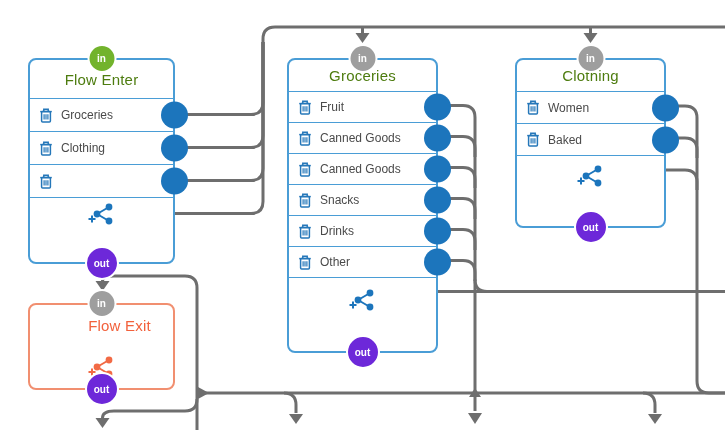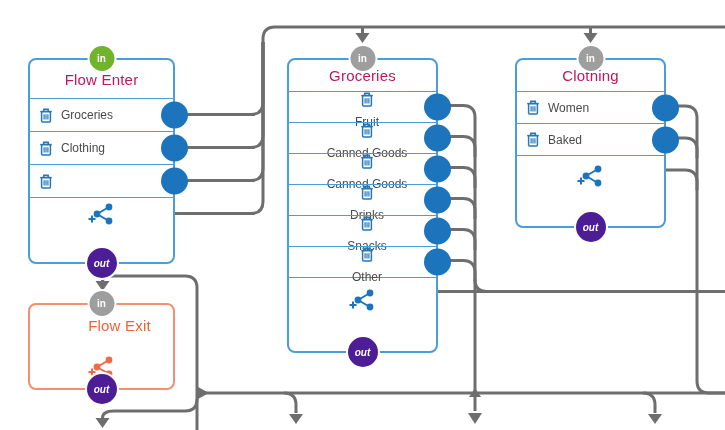--- a/index.html
+++ b/index.html
@@ -8,21 +8,21 @@
     font-family:"Liberation Sans",sans-serif;overflow:hidden;
   }
   #wires{position:absolute;left:0;top:0;z-index:1;}
   .node{
     position:absolute;box-sizing:border-box;background:#fff;
     border:2px solid #4a9dd6;border-radius:8px;z-index:2;
   }
   .node.orange{border-color:#f18f70;}
   .title{
     display:flex;align-items:center;justify-content:center;
-    color:#be185d;font-size:15px;letter-spacing:.2px;
+    color:#4d7c0f;font-size:15px;letter-spacing:.2px;
   }
   .node.orange .title{color:#f2613c;}
   .rows{width:100%;}
   .row{
     position:relative;display:flex;align-items:center;gap:8px;
     border-top:1px solid #4a9dd6;padding-left:9px;box-sizing:border-box;
   }
   .row .label{font-size:12px;color:#4a4a4a;}
   .dot{
     position:absolute;right:-15px;top:50%;transform:translateY(-50%);
@@ -33,31 +33,31 @@
     border-top:1px solid #4a9dd6;box-sizing:border-box;
   }
   .node.orange .footer{border-top:none;}
   .badge{
     position:absolute;left:50%;transform:translateX(-50%);
     border-radius:50%;color:#fff;display:flex;align-items:center;justify-content:center;
     font-size:10px;font-weight:bold;border:2px solid #fff;z-index:4;box-sizing:content-box;
   }
   .badge.in{top:-16px;width:25px;height:25px;background:#9e9e9e;}
   .badge.in.green{background:#72b32c;}
-  .badge.out{bottom:-18px;width:30px;height:30px;background:#4c1d95;font-style:italic;}
+  .badge.out{bottom:-18px;width:30px;height:30px;background:#6d28d9;}
   .trash{display:inline-flex;width:14px;height:15px;flex:0 0 auto;}
   .share{display:inline-flex;}
   
   .n-fe{left:28px;top:58px;width:147px;height:206px;}
   .n-fe .title{height:38px;}
   .n-fe .row{height:33px;}
   .n-fe .footer{height:33px;}
   .n-gr{left:287px;top:58px;width:151px;height:295px;}
   .n-gr .title{height:31px;}
-  .n-gr .row{height:31px;flex-direction:column;}
+  .n-gr .row{height:31px;}
   .n-gr .footer{height:45px;}
   .n-cl{left:515px;top:58px;width:151px;height:170px;}
   .n-cl .title{height:31px;}
   .n-cl .row{height:32px;}
   .n-cl .footer{height:41px;}
   .n-fx{left:28px;top:303px;width:147px;height:87px;}
   .n-fx .title{height:40px;margin-left:36px;}
   .n-fx .footer{height:43px;}
 </style>
 </head>
@@ -231,35 +231,35 @@
         <span class="trash">
           <svg viewBox="0 0 14 15" width="14" height="15">
               <g stroke="#2577b9" fill="none" stroke-width="1.5">
                 <path d="M1.2 3.6 H12.8"></path>
                 <path d="M4.8 3.2 V1.2 H9.2 V3.2"></path>
                 <rect x="2.6" y="3.6" width="8.8" height="10.4" rx="1"></rect>
                 <path d="M5.1 6.3 V11.6 M7 6.3 V11.6 M8.9 6.3 V11.6" stroke-width="1.2"></path>
               </g>
             </svg>
         </span>
+        <span class="label">Snacks</span>
+        <span class="dot"></span>
+      </div>
+      <div class="row">
+        <span class="trash">
+          <svg viewBox="0 0 14 15" width="14" height="15">
+              <g stroke="#2577b9" fill="none" stroke-width="1.5">
+                <path d="M1.2 3.6 H12.8"></path>
+                <path d="M4.8 3.2 V1.2 H9.2 V3.2"></path>
+                <rect x="2.6" y="3.6" width="8.8" height="10.4" rx="1"></rect>
+                <path d="M5.1 6.3 V11.6 M7 6.3 V11.6 M8.9 6.3 V11.6" stroke-width="1.2"></path>
+              </g>
+            </svg>
+        </span>
         <span class="label">Drinks</span>
-        <span class="dot"></span>
-      </div>
-      <div class="row">
-        <span class="trash">
-          <svg viewBox="0 0 14 15" width="14" height="15">
-              <g stroke="#2577b9" fill="none" stroke-width="1.5">
-                <path d="M1.2 3.6 H12.8"></path>
-                <path d="M4.8 3.2 V1.2 H9.2 V3.2"></path>
-                <rect x="2.6" y="3.6" width="8.8" height="10.4" rx="1"></rect>
-                <path d="M5.1 6.3 V11.6 M7 6.3 V11.6 M8.9 6.3 V11.6" stroke-width="1.2"></path>
-              </g>
-            </svg>
-        </span>
-        <span class="label">Snacks</span>
         <span class="dot"></span>
       </div>
       <div class="row">
         <span class="trash">
           <svg viewBox="0 0 14 15" width="14" height="15">
               <g stroke="#2577b9" fill="none" stroke-width="1.5">
                 <path d="M1.2 3.6 H12.8"></path>
                 <path d="M4.8 3.2 V1.2 H9.2 V3.2"></path>
                 <rect x="2.6" y="3.6" width="8.8" height="10.4" rx="1"></rect>
                 <path d="M5.1 6.3 V11.6 M7 6.3 V11.6 M8.9 6.3 V11.6" stroke-width="1.2"></path>

